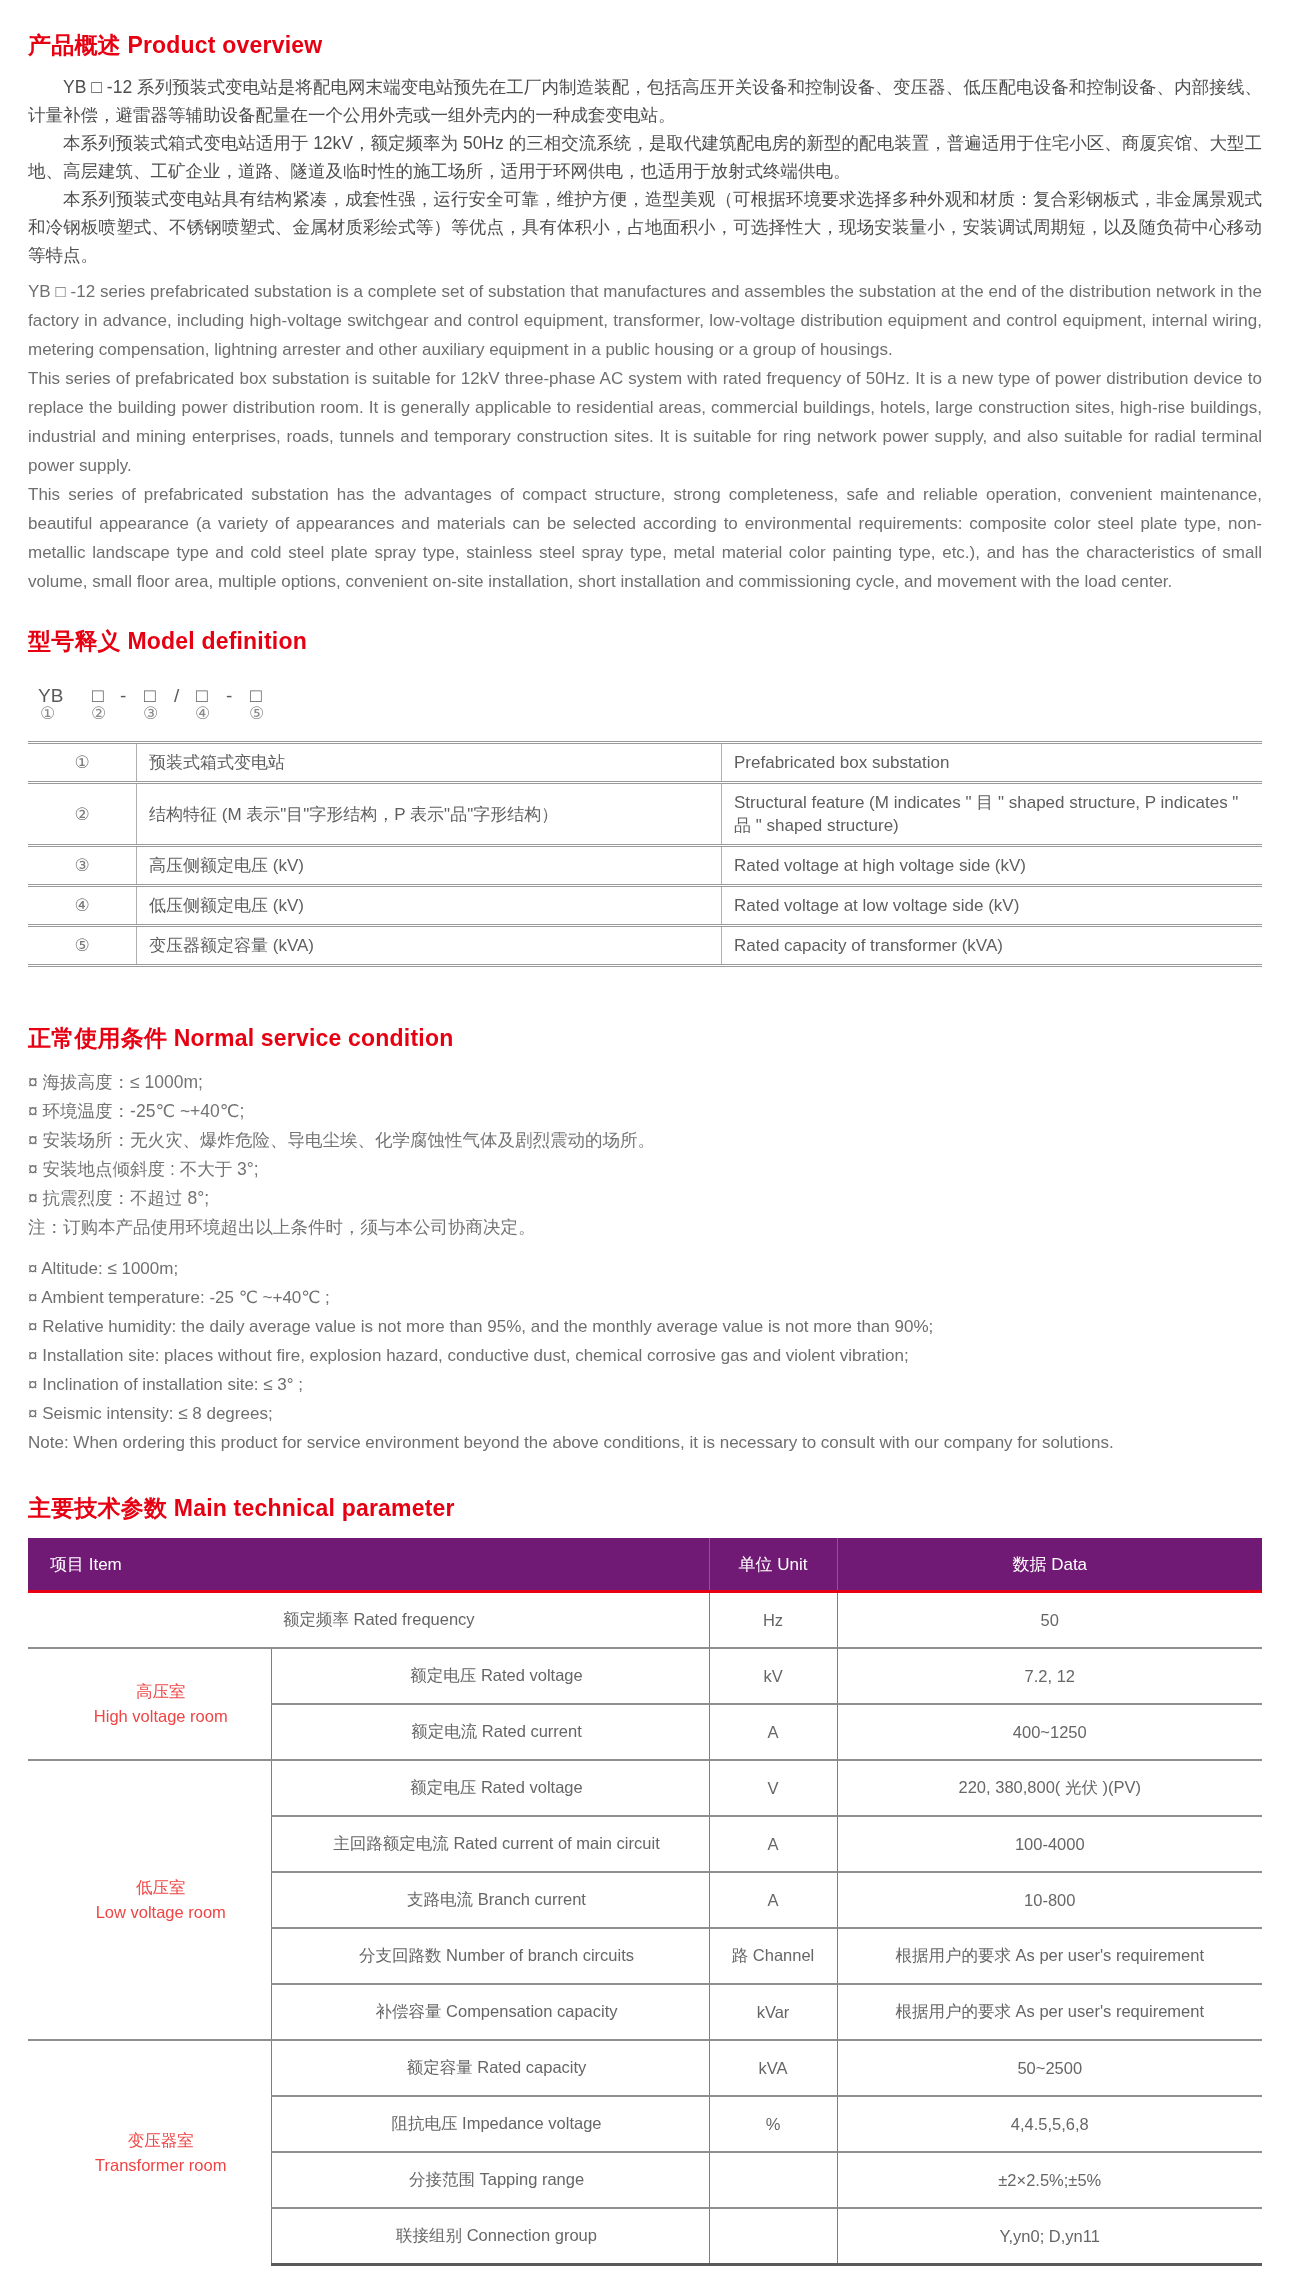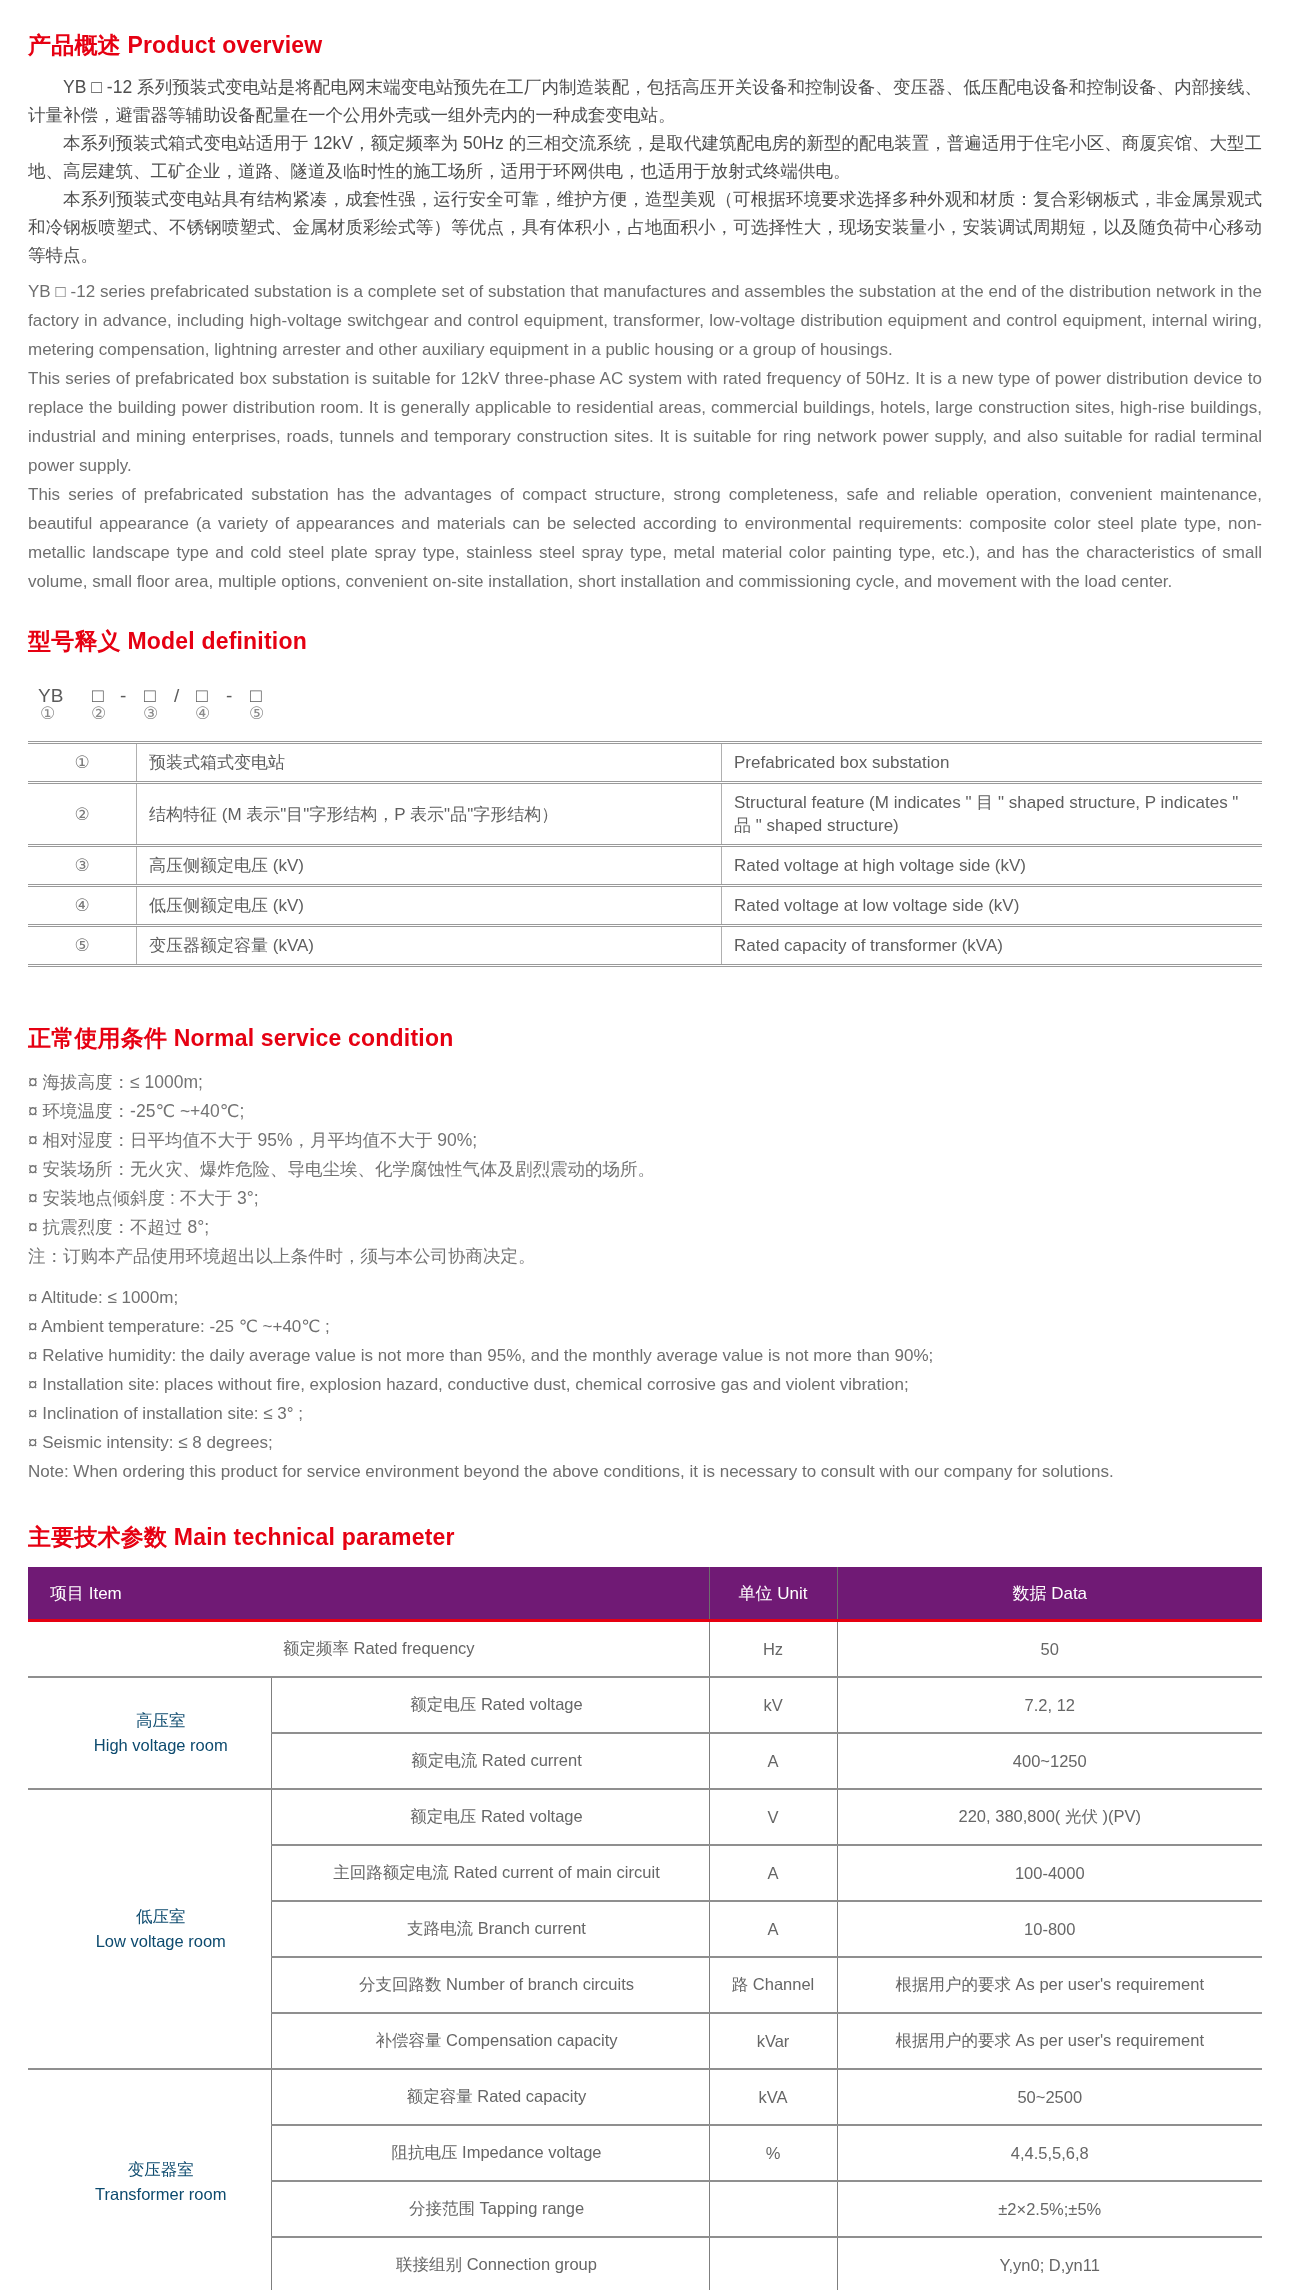--- a/index.html
+++ b/index.html
@@ -44,21 +44,21 @@
   table.params col.c-item{width:438px;}
   table.params col.c-unit{width:128px;}
   table.params col.c-data{width:425px;}
   table.params thead th{
     background:#701a75;color:#ffffff;font-weight:normal;font-size:17px;
     height:50px;border-bottom:3px solid #e60012;border-right:1px solid #6e6e6e;}
   table.params thead th:last-child{border-right:none;}
   table.params thead th.h-item{text-align:left;padding-left:22px;}
   table.params tbody td{height:52px;border-top:2px solid #8f8f8f;vertical-align:middle;text-align:center;}
   table.params tbody tr.first td{border-top:none;}
-  td.p-group{border-right:1px solid #7f7f7f;padding-left:24px;color:#0c4a6e;line-height:25px;}
+  td.p-group{border-right:1px solid #7f7f7f;padding-left:24px;color:#ef4444;line-height:25px;}
   td.p-item{padding-left:14px;border-right:1px solid #7f7f7f;}
   td.p-itemfull{padding-left:22px;border-right:1px solid #7f7f7f;}
   td.p-unit{text-align:center;border-right:1px solid #7f7f7f;}
   td.p-data{text-align:center;}
   table.params tbody tr:last-child td{border-bottom:3px solid #5a5a5a;}
 </style>
 </head>
 <body>
 
 <div class="page">
@@ -125,21 +125,20 @@
         </tr>
       </tbody>
     </table>
   </section>
 
   <section class="service-section">
     <h2 class="heading">正常使用条件 Normal service condition</h2>
     <div class="cond-zh">
       <div class="cond-line">¤ 海拔高度：≤ 1000m;</div>
       <div class="cond-line">¤ 环境温度：-25℃ ~+40℃;</div>
-      <div class="cond-line">¤ 相对湿度：日平均值不大于 95%，月平均值不大于 90%;</div>
       <div class="cond-line">¤ 安装场所：无火灾、爆炸危险、导电尘埃、化学腐蚀性气体及剧烈震动的场所。</div>
       <div class="cond-line">¤ 安装地点倾斜度 : 不大于 3°;</div>
       <div class="cond-line">¤ 抗震烈度：不超过 8°;</div>
       <div class="cond-line">注：订购本产品使用环境超出以上条件时，须与本公司协商决定。</div>
     </div>
     <div class="cond-en">
       <div class="cond-line">¤ Altitude: ≤ 1000m;</div>
       <div class="cond-line">¤ Ambient temperature: -25 ℃ ~+40℃ ;</div>
       <div class="cond-line">¤ Relative humidity: the daily average value is not more than 95%, and the monthly average value is not more than 90%;</div>
       <div class="cond-line">¤ Installation site: places without fire, explosion hazard, conductive dust, chemical corrosive gas and violent vibration;</div>

